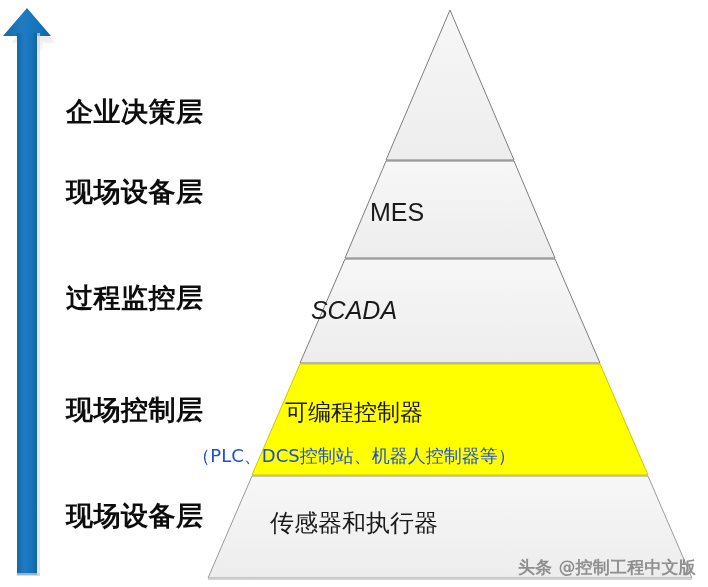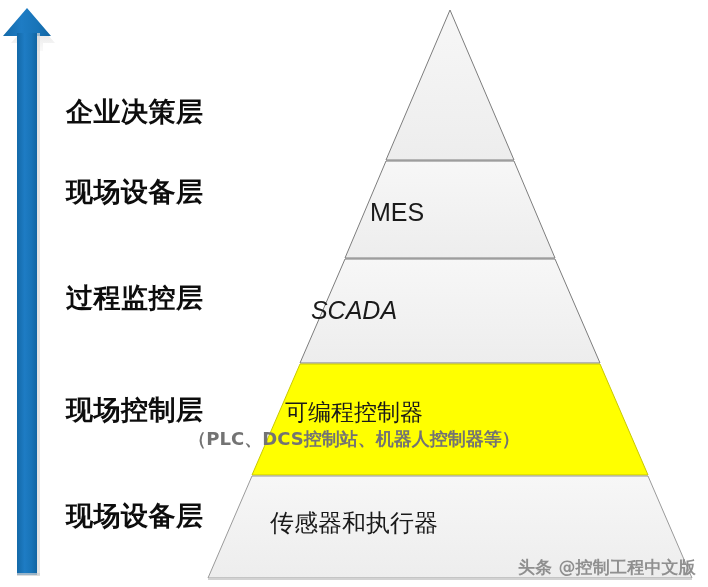--- a/index.html
+++ b/index.html
@@ -68,23 +68,23 @@
   }
   .tier-text.cjk {
     font-family: "DejaVu Sans", "Liberation Sans", sans-serif;
     font-size: 23px;
     font-weight: 400;
   }
   .tier-sub {
     display: block;
     font-family: "DejaVu Sans", "Liberation Sans", sans-serif;
     font-size: 18px;
-    font-weight: 700;
-    margin-top: 3px;
-    color: #737373;
+    font-weight: 400;
+    margin-top: 20px;
+    color: #1d4ed8;
   }
 
   
   #watermark {
     position: absolute;
     right: 12px;
     bottom: 8px;
     font-family: "DejaVu Sans", "Liberation Sans", sans-serif;
     font-size: 17px;
     font-weight: 700;

